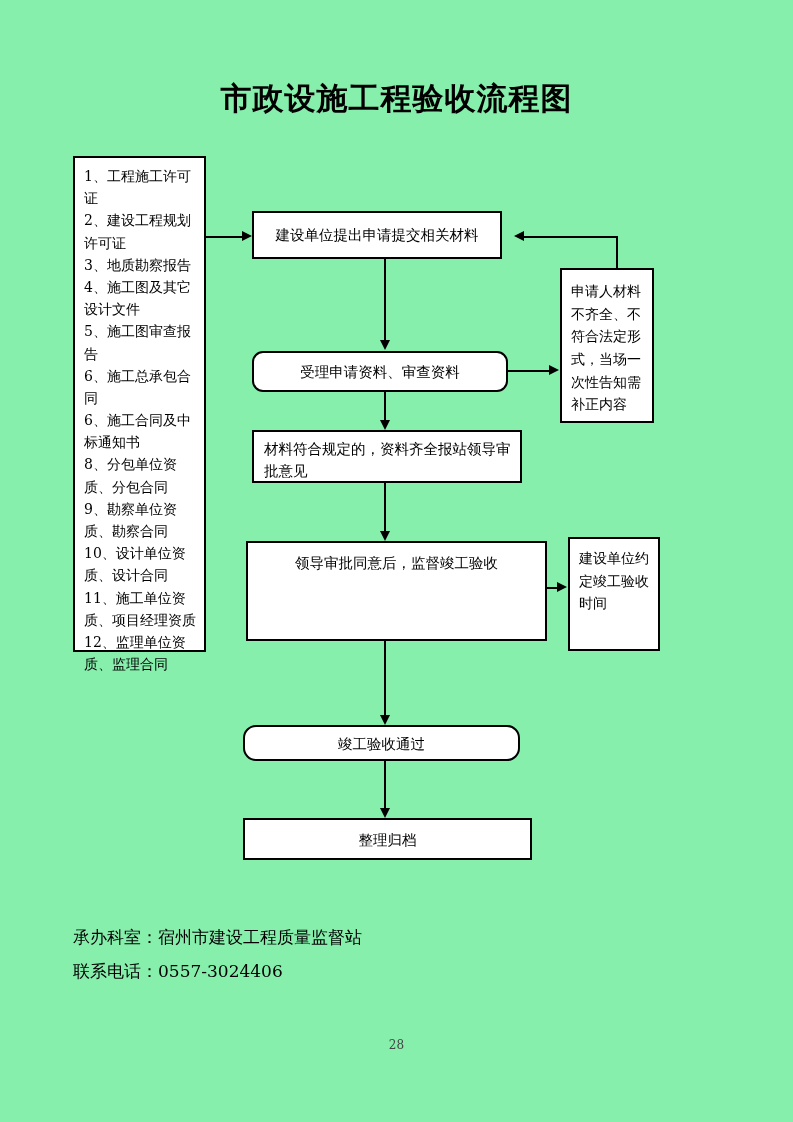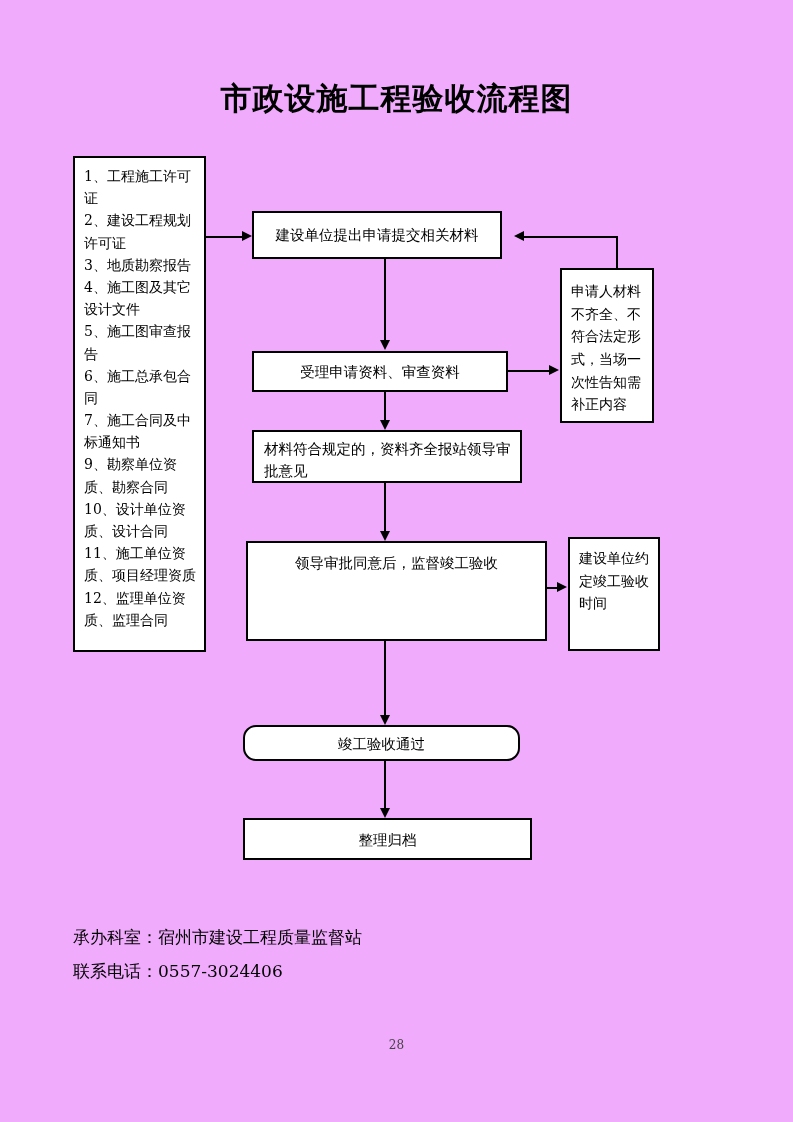--- a/index.html
+++ b/index.html
@@ -8,21 +8,21 @@
     background: #ffffff;
   }
   body {
     font-family: "DejaVu Serif", "Liberation Serif", serif;
     color: #000000;
   }
   #page {
     position: relative;
     width: 793px;
     height: 1122px;
-    background: #f0abfc;
+    background: #86efac;
     overflow: hidden;
   }
 
   
   #title {
     position: absolute;
     left: 0;
     top: 78px;
     width: 793px;
     text-align: center;
@@ -58,21 +58,21 @@
   }
   .fbox .txt {
     position: absolute;
     left: 8px;
     right: 8px;
     top: 9px;
     text-align: center;
   }
 
   #box-apply   { left: 252px; top: 211px;  width: 250px; height: 48px; }
-  #box-accept  { left: 252px; top: 351px;  width: 256px; height: 41px; }
+  #box-accept  { left: 252px; top: 351px;  width: 256px; height: 41px; border-radius: 11px; }
   #box-review  { left: 252px; top: 430px;  width: 270px; height: 53px; }
   #box-approve { left: 246px; top: 541px;  width: 301px; height: 100px; }
   #box-notify  { left: 560px; top: 268px;  width: 94px;  height: 155px; padding: 0; }
   #box-schedule{ left: 568px; top: 537px;  width: 92px;  height: 114px; padding: 0; }
   #box-pass    { left: 243px; top: 725px;  width: 277px; height: 36px; border-radius: 13px; }
   #box-archive { left: 243px; top: 818px;  width: 289px; height: 42px; }
 
   
   #box-notify .txt, #box-schedule .txt {
     text-align: left;
@@ -145,21 +145,22 @@
 
   <div id="title">市政设施工程验收流程图</div>
 
   <div id="req-panel" class="fbox">
     <div class="req-item">1、工程施工许可证</div>
     <div class="req-item">2、建设工程规划许可证</div>
     <div class="req-item">3、地质勘察报告</div>
     <div class="req-item">4、施工图及其它设计文件</div>
     <div class="req-item">5、施工图审查报告</div>
     <div class="req-item">6、施工总承包合同</div>
-    <div class="req-item">7、施工合同及中标通知书</div>
+    <div class="req-item">6、施工合同及中标通知书</div>
+    <div class="req-item">8、分包单位资质、分包合同</div>
     <div class="req-item">9、勘察单位资质、勘察合同</div>
     <div class="req-item">10、设计单位资质、设计合同</div>
     <div class="req-item">11、施工单位资质、项目经理资质</div>
     <div class="req-item">12、监理单位资质、监理合同</div>
   </div>
 
   <div id="box-apply" class="fbox">
     <div class="txt">建设单位提出申请提交相关材料</div>
   </div>
 

